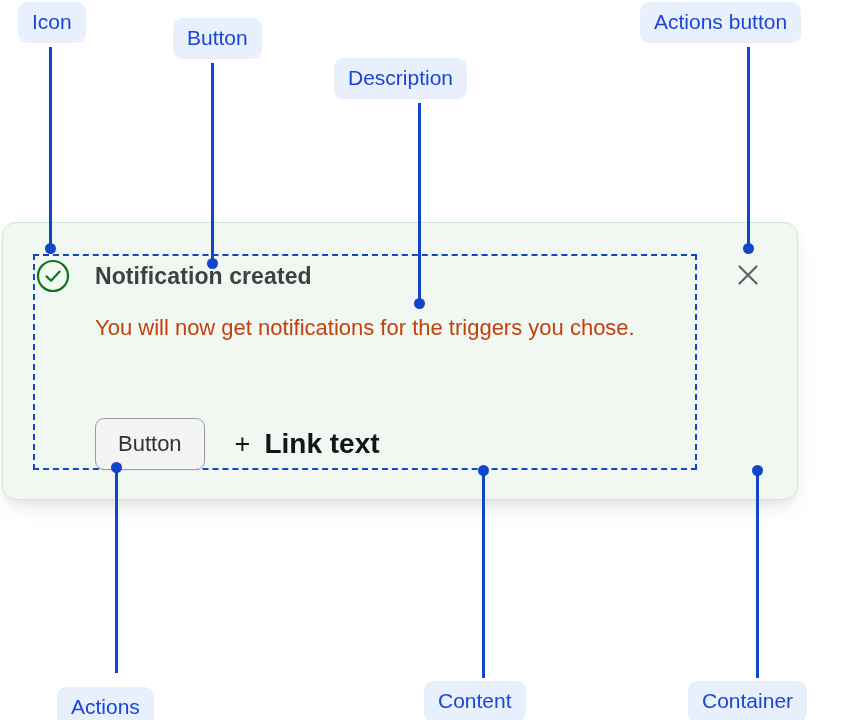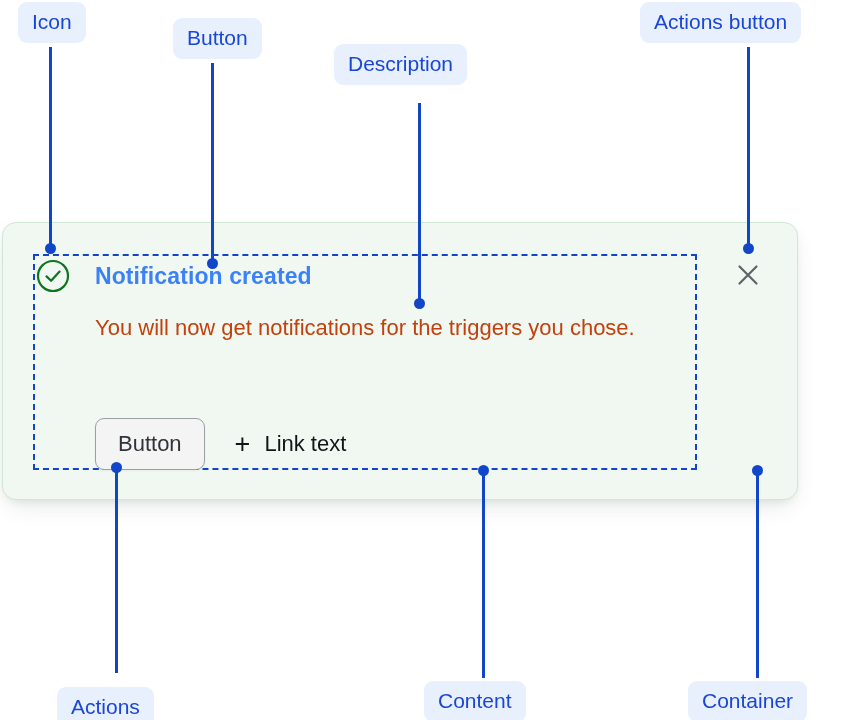--- a/index.html
+++ b/index.html
@@ -79,21 +79,21 @@
     height: 34px;
   }
 
   
   .notif-title {
     position: absolute;
     left: 95px;
     top: 262px;
     font-size: 23px;
     font-weight: bold;
-    color: #3b82f6;
+    color: #404040;
     letter-spacing: 0.1px;
     line-height: 1.25;
   }
 
   
   .notif-desc {
     position: absolute;
     left: 95px;
     top: 308px;
     width: 600px;
@@ -135,22 +135,22 @@
   }
   .link-plus {
     font-size: 27px;
     line-height: 1;
     font-weight: 400;
     color: #111418;
     margin-right: 14px;
     display: block;
   }
   .link-label {
-    font-size: 22px;
-    font-weight: 400;
+    font-size: 28px;
+    font-weight: 700;
     color: #111418;
     text-align: center;
   }
 
   
   .dismiss-button {
     position: absolute;
     left: 731px;
     top: 259px;
     width: 34px;
@@ -202,21 +202,21 @@
 
 <div id="annotation-layer">
     <div class="leader" style="left: 49px; top: 47px; height: 201px;"></div>
     <div class="dot" style="left: 45px; top: 243px;"></div>
     <div class="callout" style="left: 10px; top: 2px; margin-left: 8px;">Icon</div>
     <div class="leader" style="left: 211px; top: 63px; height: 200px;"></div>
     <div class="dot" style="left: 207px; top: 258px;"></div>
     <div class="callout" style="left: 173px; top: 18px;">Button</div>
     <div class="leader" style="left: 418px; top: 103px; height: 200px;"></div>
     <div class="dot" style="left: 414px; top: 298px;"></div>
-    <div class="callout" style="left: 334px; top: 44px;">Description</div>
+    <div class="callout" style="left: 334px; top: 58px;">Description</div>
     <div class="leader" style="left: 747px; top: 47px; height: 201px;"></div>
     <div class="dot" style="left: 743px; top: 243px;"></div>
     <div class="callout" style="left: 640px; top: 2px;">Actions button</div>
     <div class="leader" style="left: 115px; top: 472px; height: 201px;"></div>
     <div class="dot" style="left: 111px; top: 462px;"></div>
     <div class="callout" style="left: 57px; top: 676px; margin-top: 11px;">Actions</div>
     <div class="leader" style="left: 482px; top: 475px; height: 203px;"></div>
     <div class="dot" style="left: 478px; top: 465px;"></div>
     <div class="callout" style="left: 424px; top: 681px;">Content</div>
     <div class="leader" style="left: 756px; top: 475px; height: 203px;"></div>

